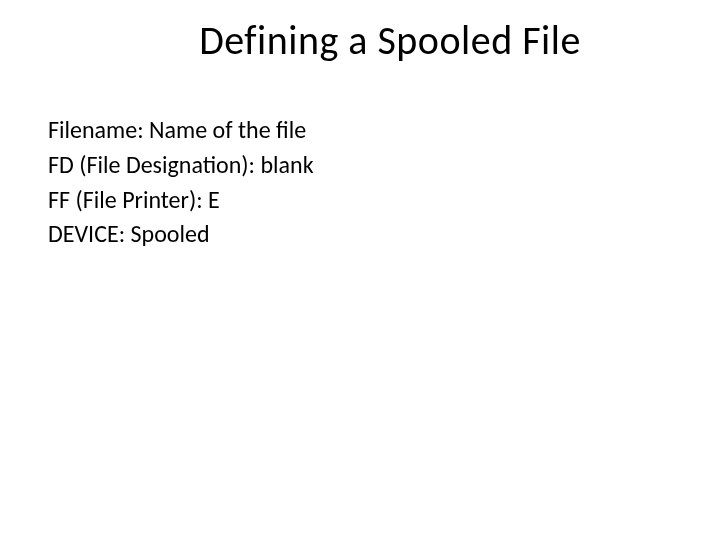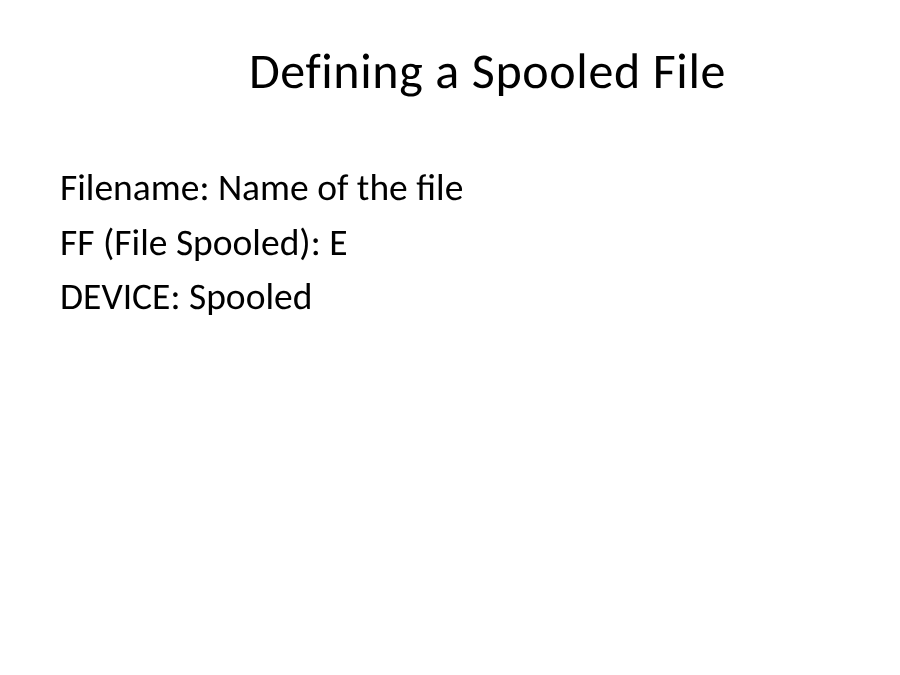--- a/index.html
+++ b/index.html
@@ -11,42 +11,43 @@
       width: 720px;
       height: 540px;
       background: #ffffff;
       font-family: Calibri, "Segoe UI", Arial, sans-serif;
       color: #000000;
       position: relative;
     }
     .slide {
       width: 100%;
       height: 100%;
-      padding: 32px 48px;
+      padding: 16px 48px;
     }
     .title {
       font-size: 40px;
       font-weight: 400;
       text-align: center;
       margin-bottom: 48px;
       margin-left: 60px;
       letter-spacing: 0.5px;
     }
     .body-text {
-      font-size: 30px;
+      font-size: 24px;
       line-height: 1.45;
       font-weight: 400;
     }
     .body-text p {
       margin: 0;
     }
   </style>
 </head>
 <body>
 
 <div class="slide">
   <h1 class="title">Defining a Spooled File</h1>
   <div class="body-text">
     <p>Filename: Name of the file</p>
-    <p>FF (File Spooled): E</p>
+    <p>FD (File Designation): blank</p>
+    <p>FF (File Printer): E</p>
     <p>DEVICE: Spooled</p>
   </div>
 </div>
 
 </body></html>

